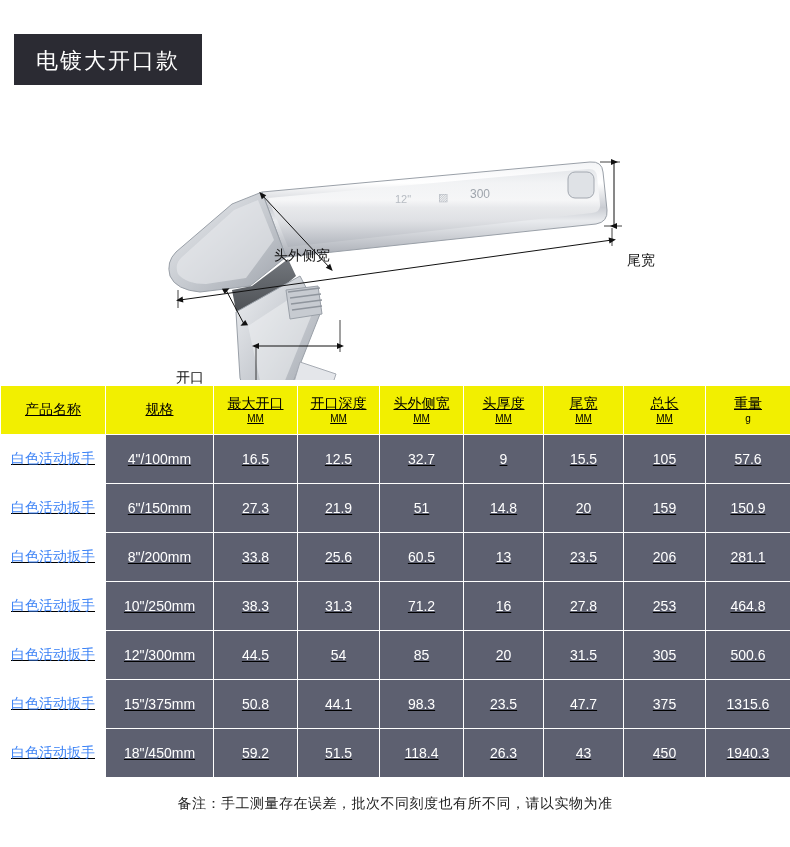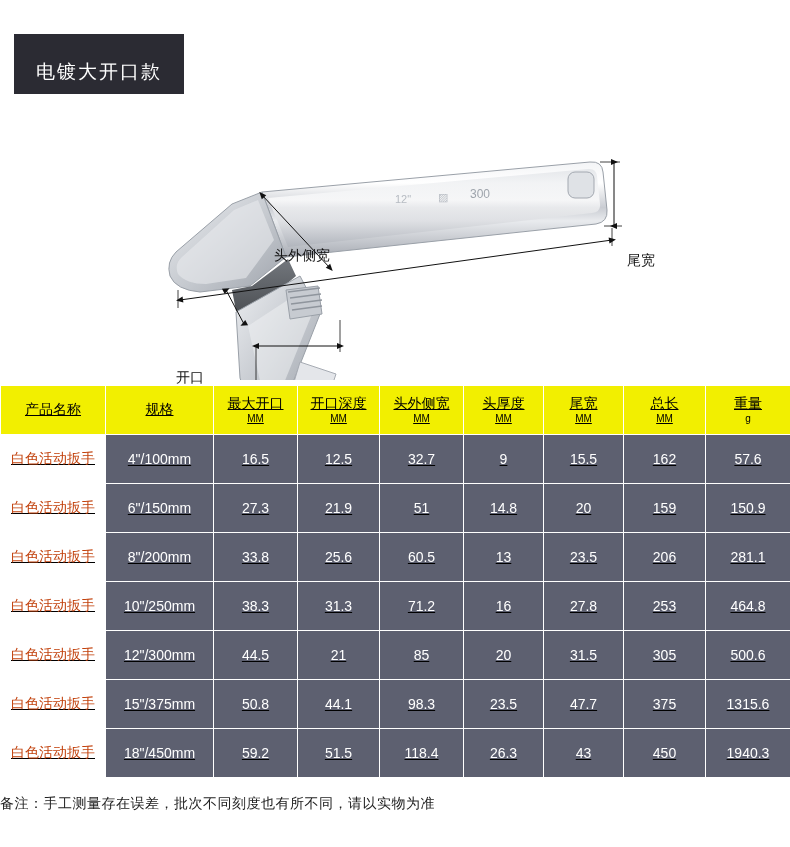--- a/index.html
+++ b/index.html
@@ -16,23 +16,23 @@
     overflow: hidden;
   }
 
   
   .banner {
     position: absolute;
     left: 14px;
     top: 34px;
     background: #2b2b33;
     color: #ffffff;
-    font-size: 19px;
+    font-size: 22px;
     letter-spacing: 2px;
-    padding: 28px 22px 13px 22px;
+    padding: 16px 22px 13px 22px;
     line-height: 1;
     white-space: nowrap;
   }
 
   
   .diagram {
     position: absolute;
     left: 0;
     top: 100px;
     width: 790px;
@@ -84,32 +84,32 @@
     display: block;
     font-size: 10px;
   }
   table.spec tbody td {
     background: #5d6070;
     color: #ffffff;
     height: 48px;
   }
   table.spec tbody td.namecell {
     background: #ffffff;
-    color: #c2410c;
+    color: #3b82f6;
     line-height: 1.25;
   }
   table.spec tbody td.spec-col {
     font-size: 14px;
   }
   .note {
     position: absolute;
     left: 0;
     top: 795px;
     width: 790px;
-    text-align: left;
+    text-align: center;
     font-size: 14px;
     color: #222;
     letter-spacing: 0.5px;
   }
 </style>
 </head>
 <body>
 
 <div class="banner">
   <span>电镀大开口款</span>
@@ -264,21 +264,21 @@
     </thead>
     <tbody>
       <tr>
         <td class="namecell">白色活动扳手</td>
         <td class="spec-col">4"/100mm</td>
         <td>16.5</td>
         <td>12.5</td>
         <td>32.7</td>
         <td>9</td>
         <td>15.5</td>
-        <td>162</td>
+        <td>105</td>
         <td>57.6</td>
       </tr>
       <tr>
         <td class="namecell">白色活动扳手</td>
         <td class="spec-col">6"/150mm</td>
         <td>27.3</td>
         <td>21.9</td>
         <td>51</td>
         <td>14.8</td>
         <td>20</td>
@@ -304,21 +304,21 @@
         <td>71.2</td>
         <td>16</td>
         <td>27.8</td>
         <td>253</td>
         <td>464.8</td>
       </tr>
       <tr>
         <td class="namecell">白色活动扳手</td>
         <td class="spec-col">12"/300mm</td>
         <td>44.5</td>
-        <td>21</td>
+        <td>54</td>
         <td>85</td>
         <td>20</td>
         <td>31.5</td>
         <td>305</td>
         <td>500.6</td>
       </tr>
       <tr>
         <td class="namecell">白色活动扳手</td>
         <td class="spec-col">15"/375mm</td>
         <td>50.8</td>

